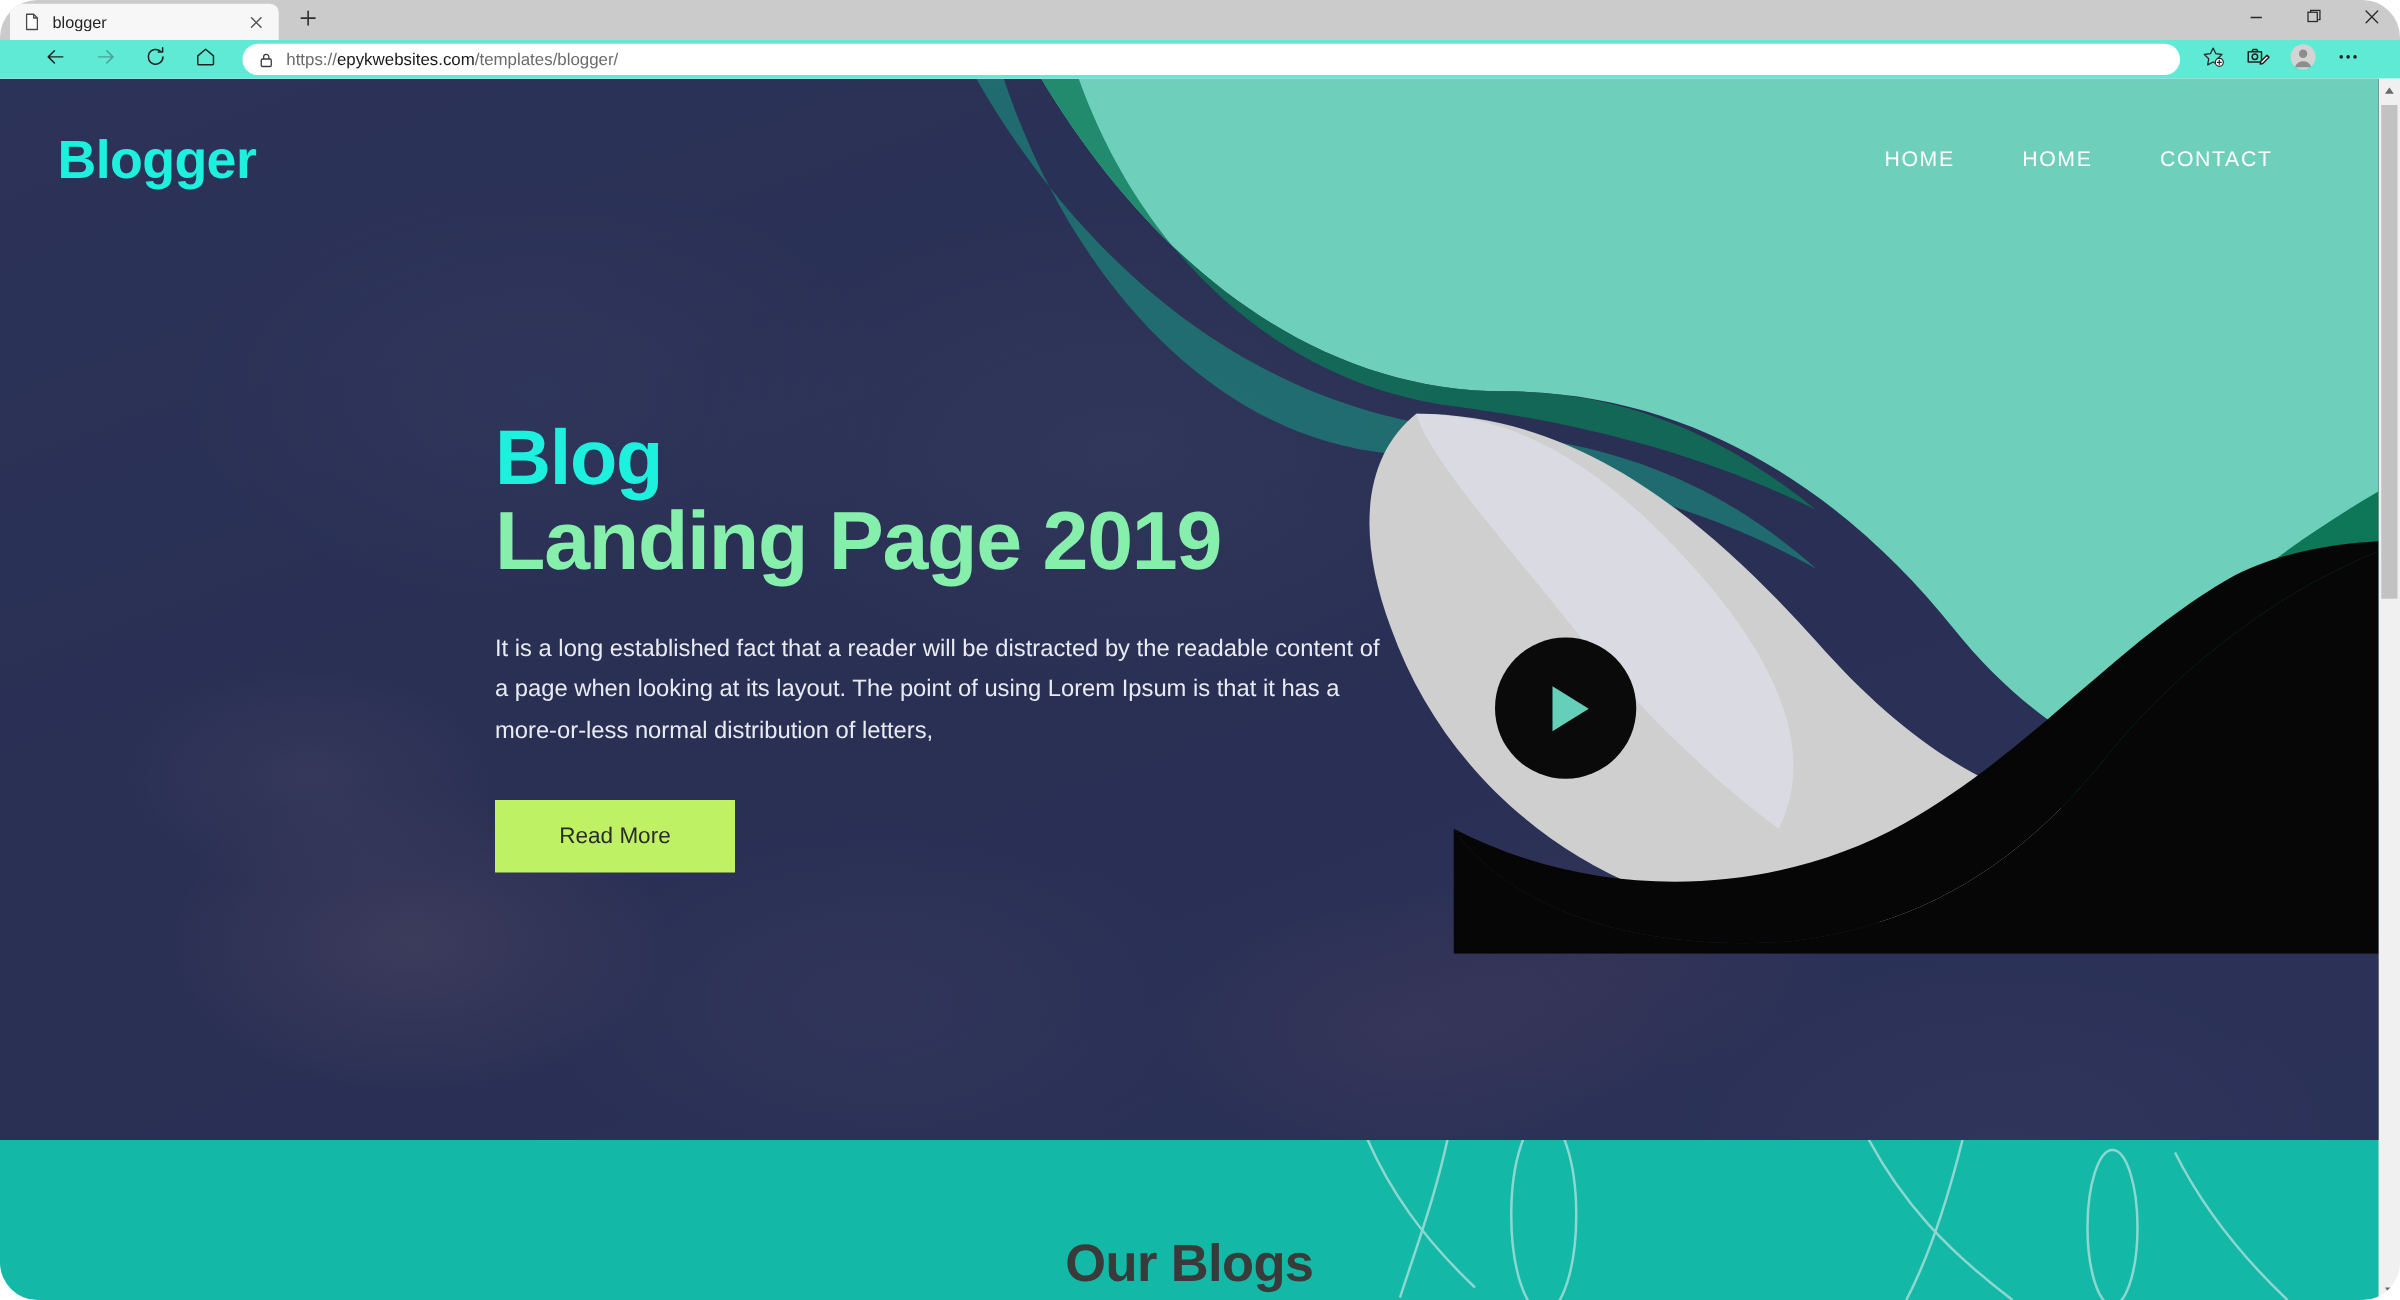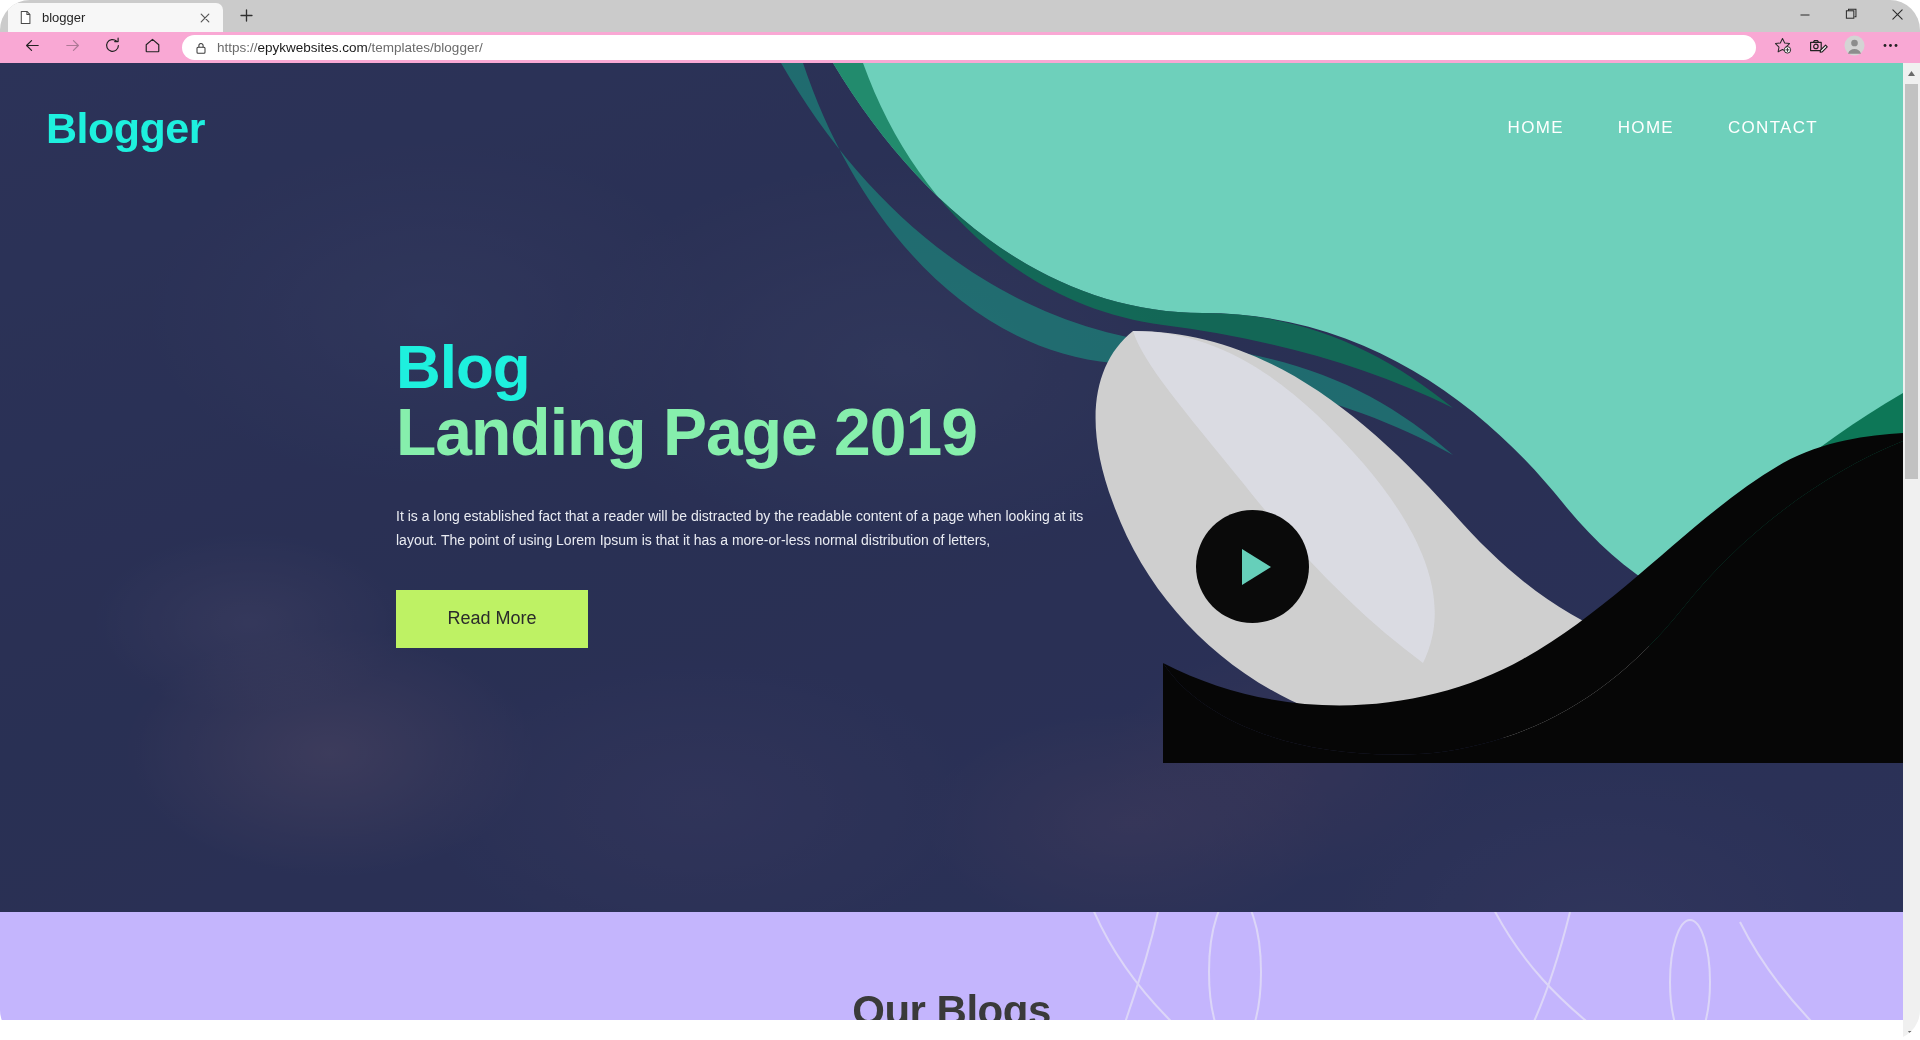--- a/index.html
+++ b/index.html
@@ -30,22 +30,22 @@
   .newtab{
     width:30px; height:28px; margin-left:8px; margin-bottom:1px;
     display:flex; align-items:center; justify-content:center;
   }
   .wincontrols{
     position:absolute; right:0; top:0; height:32px; display:flex;
   }
   .winbtn{ width:46px; height:32px; display:flex; align-items:center; justify-content:center; }
 
   .toolbar{
-    height:31px; background:#f9a8d4; display:flex; align-items:center;
-    padding:0 12px; gap:0; position:relative;
+    height:31px; background:#5eead4; display:flex; align-items:center;
+    padding:0 24px; gap:0; position:relative;
   }
   .navbtn{ width:40px; height:31px; display:flex; align-items:center; justify-content:center; }
   .navbtn.disabled{ opacity:.35; }
   .omnibox{
     flex:1 1 auto; height:25px; margin:0 8px 0 10px;
     background:#ffffff; border-radius:13px;
     display:flex; align-items:center; padding:0 12px; gap:9px;
     font-size:13.5px; color:#5a5a5a;
   }
   .omnibox .lock{ width:14px; height:14px; flex:0 0 14px; }
@@ -115,21 +115,21 @@
   }
   .hero-kicker{
     font-size:62px; font-weight:700; color:#1ef0de; line-height:1.02;
     letter-spacing:-1px; 
   }
   .hero-title{
     font-size:66px; font-weight:700; color:#86efac; line-height:1.05;
     letter-spacing:-1px; margin-bottom:36px;
   }
   .hero-desc{
-    font-size:14px; line-height:1.72; color:#e9ebf2; width:722px;
+    font-size:19px; line-height:1.72; color:#e9ebf2; width:722px;
     margin-bottom:38px;
   }
   .read-more{
     display:inline-flex; align-items:center; justify-content:center;
     width:192px; height:58px; background:#bef264; color:#2b2b2b;
     font-size:18px; border:0; cursor:pointer;
   }
 
   .play-btn{
     position:absolute; left:1196px; top:447px;
@@ -139,22 +139,22 @@
   }
   .play-tri{
     width:0; height:0; margin-left:7px;
     border-left:29px solid #66cfba;
     border-top:18px solid transparent;
     border-bottom:18px solid transparent;
   }
 
   
   .blogs{
-    position:absolute; left:0; top:849px; width:1903px; height:108px;
-    background:#c4b5fd; overflow:hidden;text-decoration:underline;
+    position:absolute; left:0; top:849px; width:1903px; height:128px;
+    background:#14b8a6; overflow:hidden;text-decoration:underline;
   }
   .blogs-bg{
     position:absolute; inset:0; opacity:.55;
   }
   .blogs-title{
     position:absolute; left:0; top:78px; width:1903px; text-align:center;
     font-size:42px; font-weight:700; color:#3a3a3a; letter-spacing:-.5px;
     line-height:1;
   }
 </style>

